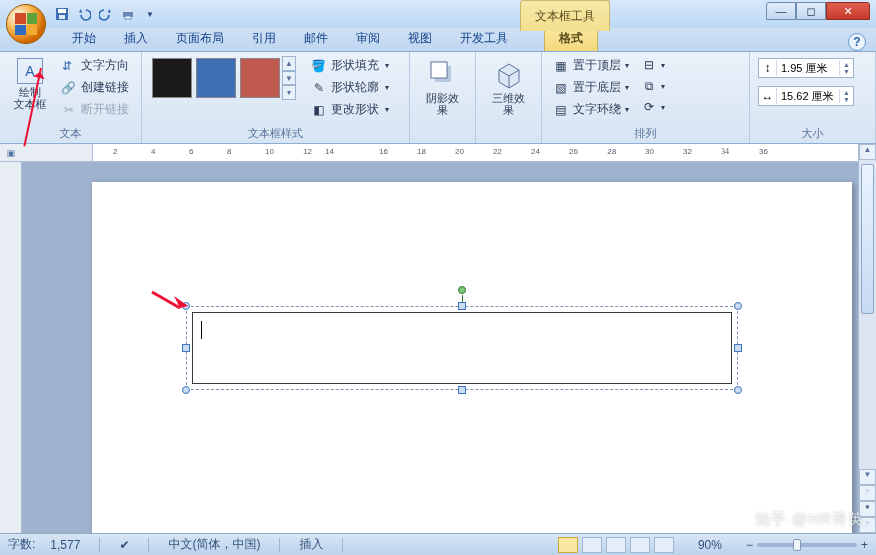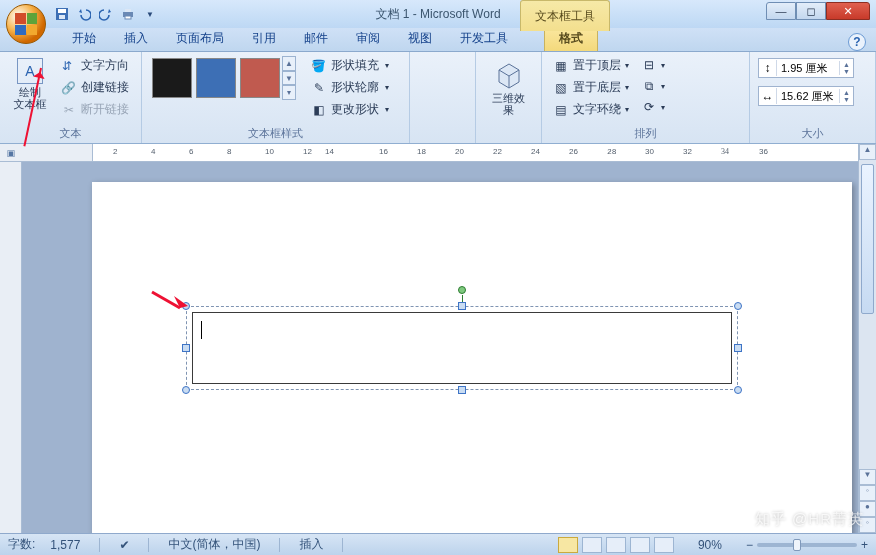--- a/index.html
+++ b/index.html
@@ -125,21 +125,20 @@
       </span>
     <span class="ico">
         <svg width="14" height="14" viewBox="0 0 14 14">
           <rect x="2" y="5" width="10" height="5" fill="#6a89b5"></rect>
           <rect x="4" y="2" width="6" height="3" fill="#dce7f5"></rect>
           <rect x="4" y="9" width="6" height="3" fill="#fff" stroke="#6a89b5"></rect>
         </svg>
       </span>
     <span class="ico" style="font-size:8px">▼</span>
   </div>
-  <div class="title-text">文档 1 - Microsoft Word</div>
   <div class="title-ctx">文本框工具</div>
   <div class="winbtns">
     <div class="winbtn min">―</div>
     <div class="winbtn">◻</div>
     <div class="winbtn close">✕</div>
   </div>
 </div>
 
 <div class="tabs">
   <div class="tab">开始</div>
@@ -214,20 +213,29 @@
             <span class="ic">◧</span>
             <span>更改形状</span>
             <span style="font-size:8px;margin-left:2px">▾</span>
           </div>
       </div>
     </div>
     <div class="group-label">文本框样式</div>
   </div>
 
   <div class="group" style="width:66px">
+    <div class="group-body" style="justify-content:center">
+      <div class="btn-lg">
+        <span class="ic32"><svg width="32" height="32">
+              <rect x="8" y="8" width="16" height="16" fill="#b8c8de"></rect>
+              <rect x="4" y="4" width="16" height="16" fill="#fff" stroke="#5a7299"></rect>
+            </svg></span>
+        <span class="lbl">阴影效果</span>
+      </div>
+    </div>
     <div class="group-label">&nbsp;</div>
   </div>
 
   <div class="group" style="width:66px">
     <div class="group-body" style="justify-content:center">
       <div class="btn-lg">
         <span class="ic32"><svg width="32" height="32">
               <path d="M6 12l10-6 10 6v12l-10 6-10-6z" fill="#dce7f5" stroke="#5a7299"></path>
               <path d="M6 12l10 6 10-6M16 18v12" stroke="#5a7299" fill="none"></path>
             </svg></span>

